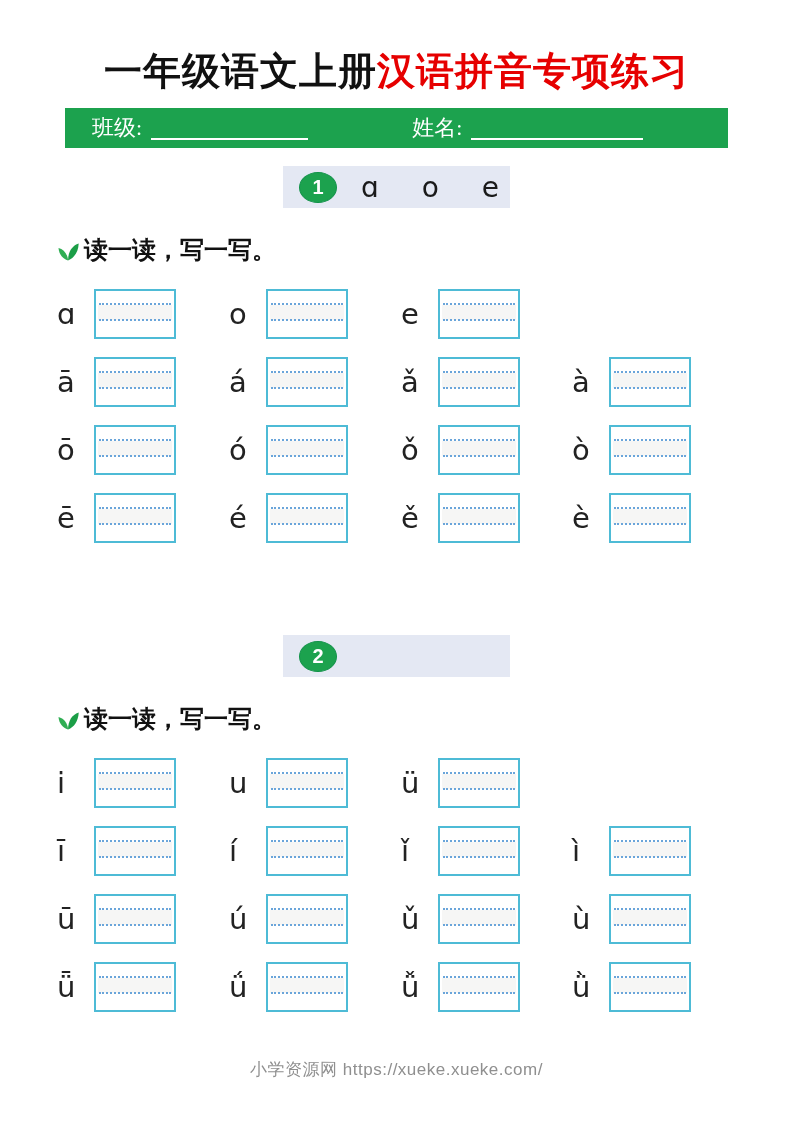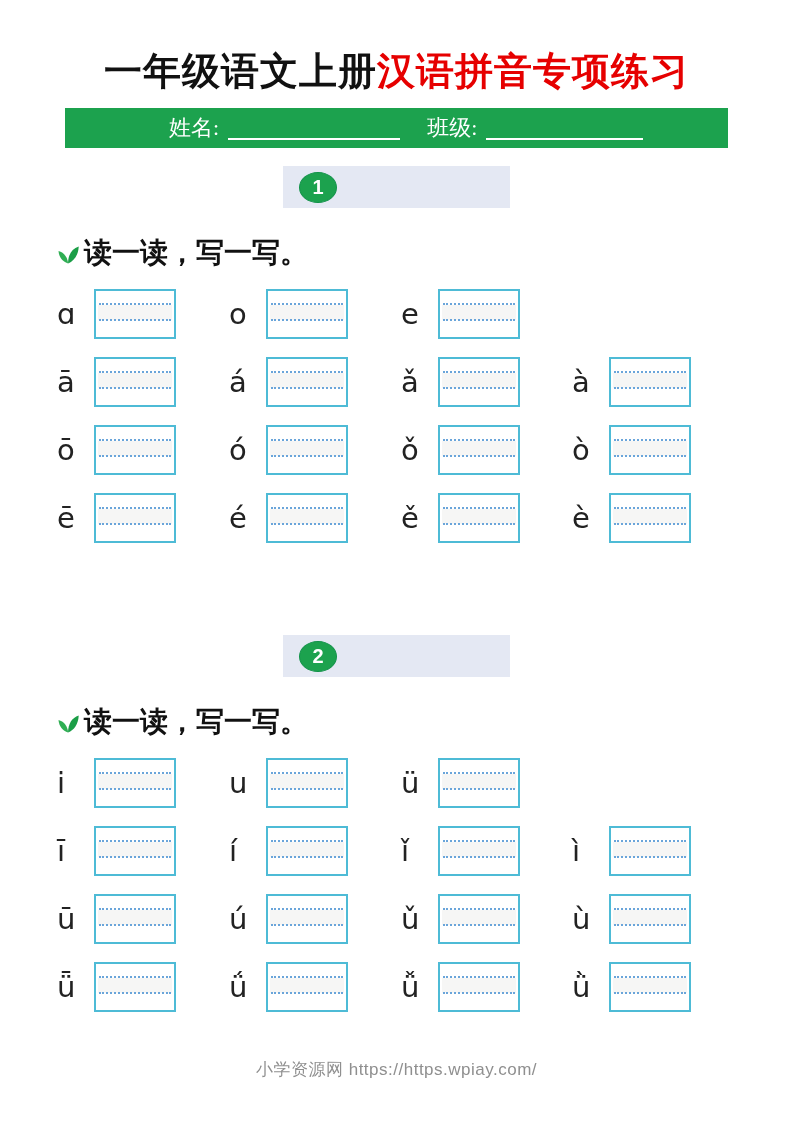--- a/index.html
+++ b/index.html
@@ -33,21 +33,21 @@
   .sec-header{position:relative;margin:0 auto;width:227px;height:42px;
               background:#e4e8f3;display:flex;align-items:center;}
   .num-circle{width:38px;height:31px;border-radius:50%;background:#1ca24e;
               border:1px solid #13934a;color:#ffffff;font-size:20px;font-weight:bold;
               display:flex;align-items:center;justify-content:center;margin-left:16px;
               box-sizing:border-box;}
   .sec-letters{margin-left:24px;font-family:"DejaVu Sans",sans-serif;font-size:28px;
                color:#1a1a1a;letter-spacing:11px;word-spacing:12px;white-space:nowrap;}
 
   .instruction{position:absolute;top:68px;left:56px;display:flex;align-items:center;
-               font-size:28px;font-weight:bold;color:#111111;}
+               font-size:24px;font-weight:bold;color:#111111;}
   .leaf{width:25px;height:25px;margin-right:3px;display:inline-flex;align-items:center;}
 
   .grid{position:absolute;top:123px;left:0;width:100%;}
   .grow{position:relative;height:50px;margin-bottom:18px;}
   .cell{position:absolute;top:0;height:50px;display:flex;align-items:center;}
   .plabel{font-family:"DejaVu Sans",sans-serif;font-size:29px;color:#222222;
           min-width:37px;line-height:1;}
   .wbox{position:relative;width:82px;height:50px;border:2px solid #4ebbd6;
         background:#ffffff;box-sizing:border-box;}
   .mband{position:absolute;left:2px;right:2px;top:14px;height:15px;background:#f6f6f5;}
@@ -64,34 +64,35 @@
 </head>
 <body>
 
 <div class="page">
 
   <div class="title">
     <span class="t-black">一年级语文上册</span><span class="t-red">汉语拼音专项练习</span>
   </div>
 
   <div class="green-bar">
+    <div class="gb-field f1">
+      <span class="gb-label">班级:</span>
+      <span class="uline u1"></span>
+    </div>
     <div class="gb-field f2">
       <span class="gb-label">姓名:</span>
       <span class="uline u2"></span>
     </div>
-    <div class="gb-field f1">
-      <span class="gb-label">班级:</span>
-      <span class="uline u1"></span>
-    </div>
   </div>
 
   <div id="sections">
       <div class="sheet-section">
         <div class="sec-header">
           <span class="num-circle">1</span>
+          <span class="sec-letters">ɑ o e</span>
         </div>
         <div class="instruction">
           <span class="leaf">
             <svg width="25" height="25" viewBox="0 0 24 24" xmlns="http://www.w3.org/2000/svg">
               <path d="M11.6 21.5 C11.2 15.5 7.4 10.8 2.4 9.6 C2.9 15.8 6.4 19.9 11.6 21.5 Z" fill="#2fae53"></path>
               <path d="M11.6 21.5 C11.6 13.2 15.2 7.4 21.8 5.2 C21.4 13.6 17.3 19.3 11.6 21.5 Z" fill="#1b9e47"></path>
             </svg>
           </span>
           <span>读一读，写一写。</span>
         </div>
@@ -365,15 +366,15 @@
                 <div class="mband"></div>
                 <div class="dline dl1"></div>
                 <div class="dline dl2"></div>
               </div>
             </div>
           </div>
         </div>
       </div>
     </div>
 
-  <div class="watermark">小学资源网 https://https.wpiay.com/</div>
+  <div class="watermark">小学资源网 https://xueke.xueke.com/</div>
 
 </div>
 
 </body></html>

